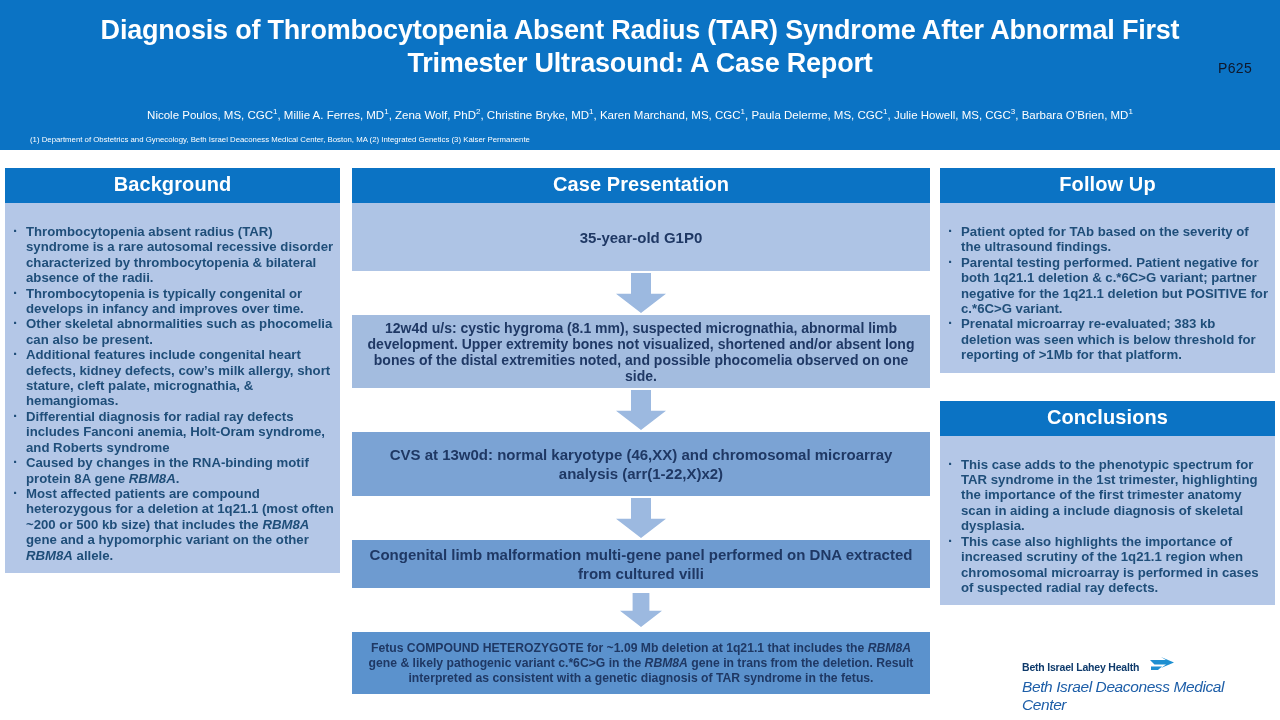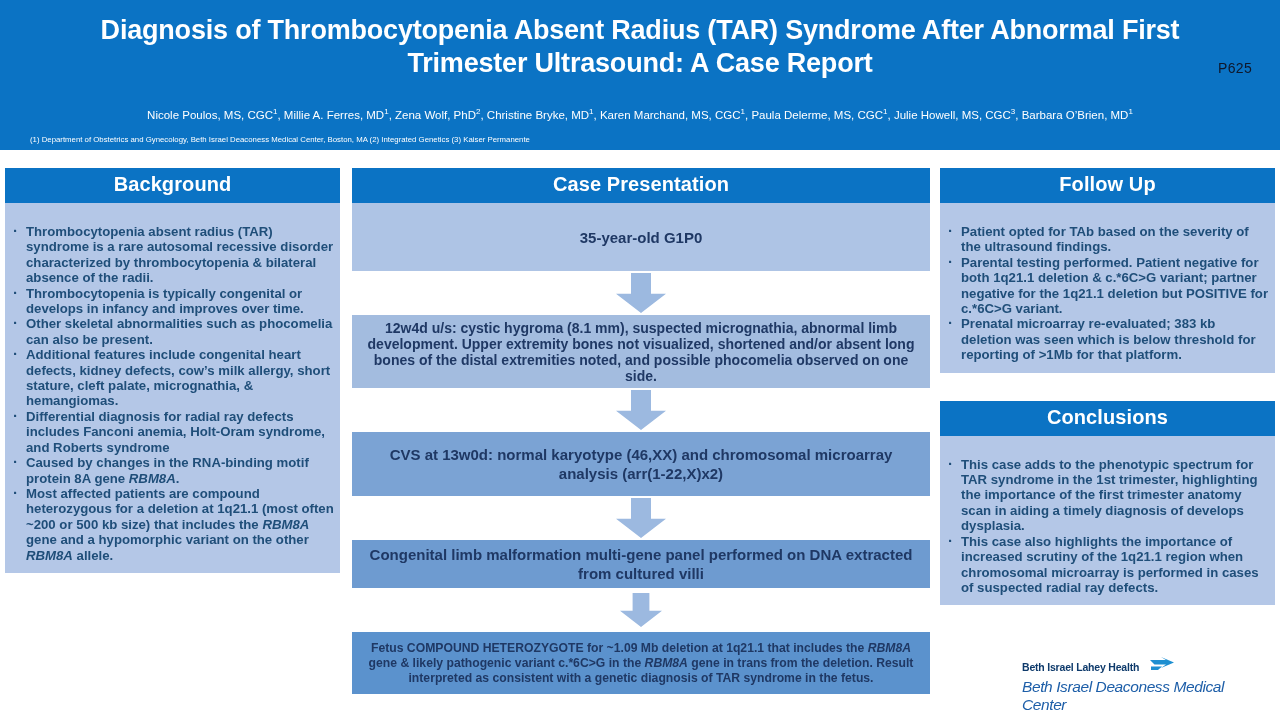--- a/index.html
+++ b/index.html
@@ -224,21 +224,21 @@
           </ul>
       </div>
     </div>
 
     <div style="height:28px"></div>
 
     <div>
       <div class="panel-head">Conclusions</div>
       <div class="panel-body">
         <ul class="bullets">
-            <li>This case adds to the phenotypic spectrum for TAR syndrome in the 1st trimester, highlighting the importance of the first trimester anatomy scan in aiding a timely diagnosis of develops dysplasia.</li>
+            <li>This case adds to the phenotypic spectrum for TAR syndrome in the 1st trimester, highlighting the importance of the first trimester anatomy scan in aiding a include diagnosis of skeletal dysplasia.</li>
             <li>This case also highlights the importance of increased scrutiny of the 1q21.1 region when chromosomal microarray is performed in cases of suspected radial ray defects.</li>
           </ul>
       </div>
     </div>
   </div>
 
   <div class="logo">
     <div>
       <span class="logo-line1">Beth Israel Lahey Health</span>
       <span class="logo-swoosh">

